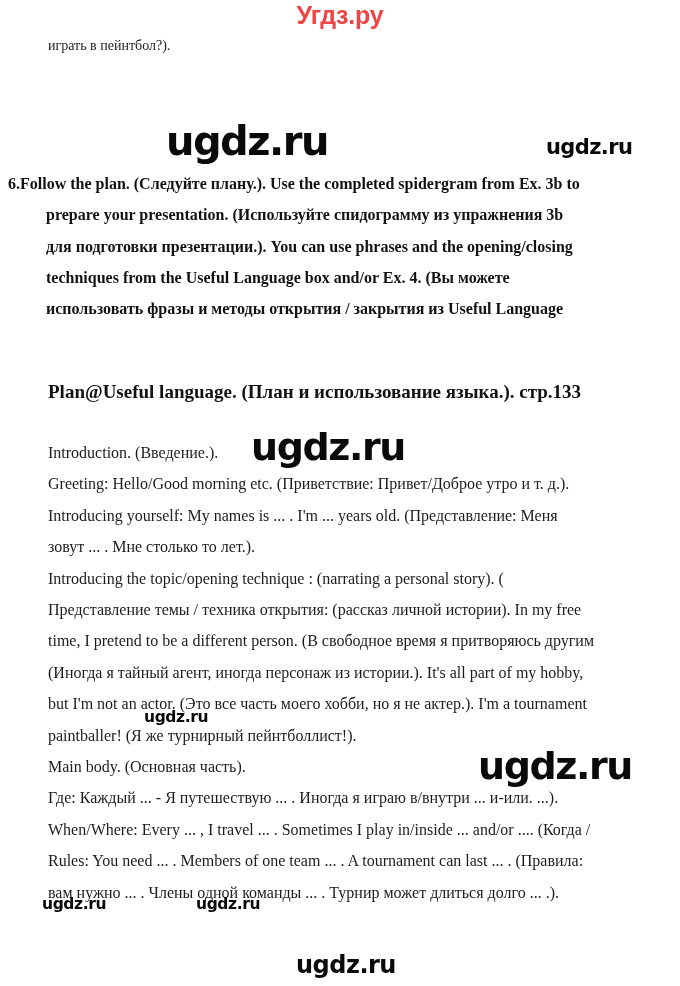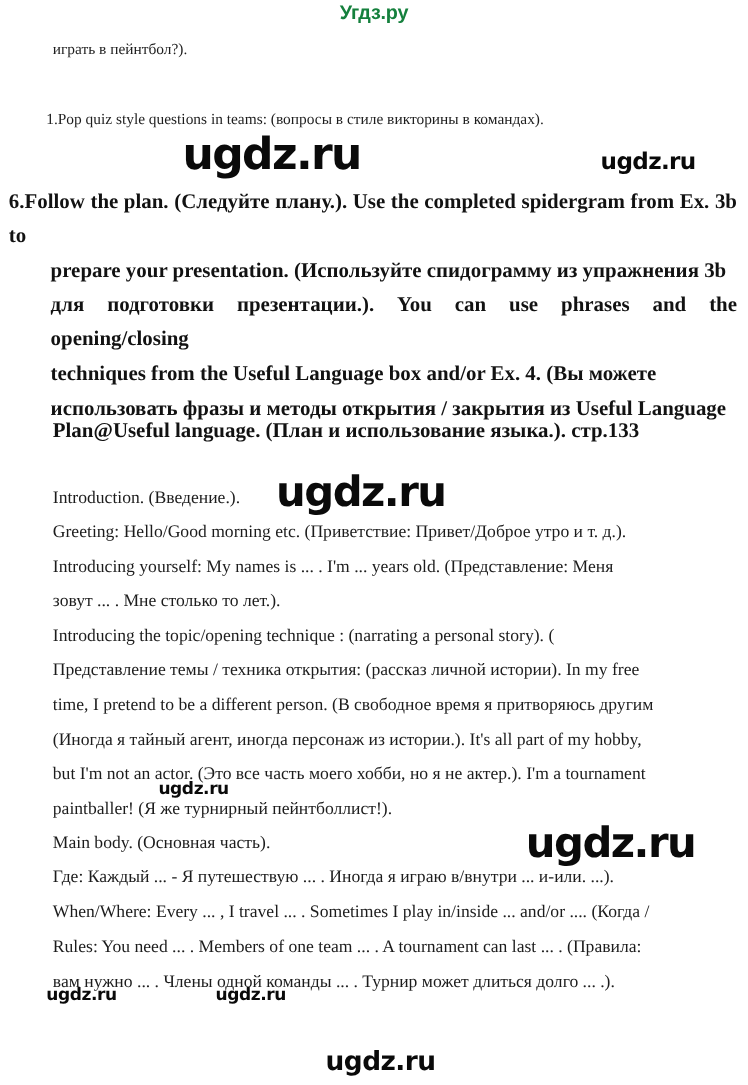--- a/index.html
+++ b/index.html
@@ -19,42 +19,42 @@
 
   
   .site-header {
     position: absolute;
     top: 1px;
     left: 0;
     width: 680px;
     text-align: center;
     font-family: "Liberation Sans", "DejaVu Sans", sans-serif;
     font-weight: bold;
-    font-size: 18px;
+    font-size: 25px;
     letter-spacing: -0.2px;
-    color: #15803d;
+    color: #ef4444;
   }
 
   
   .line {
     position: absolute;
     font-size: 14px;
     line-height: 20px;
     color: #1c1c1c;
     white-space: pre;
   }
 
   
   .ex-block {
     position: absolute;
     left: 8px;
     top: 168px;
     width: 662px;
     font-weight: bold;
-    font-size: 19px;
+    font-size: 16px;
     line-height: 31.3px;
     text-align: justify;
     text-justify: inter-word;
     color: #121212;
   }
   .ex-block .firstline {
     display: block;
     text-align: justify;
   }
   .ex-block .body-indent {
@@ -114,21 +114,20 @@
 </style>
 </head>
 <body>
 
 <div class="page">
 
   <div class="site-header">Угдз.ру</div>
 
   <div class="line" style="left:48px; top:36px;">играть в пейнтбол?).</div>
 
-  <div class="line" style="left:42px; top:100px;">1.Pop quiz style questions in teams: (вопросы в стиле викторины в командах).</div>
 
   <div class="ex-block">
     <span class="firstline">6.Follow the plan. (Следуйте плану.). Use the completed spidergram from Ex. 3b to</span>
     <span class="body-indent">prepare your presentation. (Используйте спидограмму из упражнения 3b</span>
     <span class="body-indent">для подготовки презентации.). You can use phrases and the opening/closing</span>
     <span class="body-indent">techniques from the Useful Language box and/or Ex. 4. (Вы можете</span>
     <span class="body-indent">использовать фразы и методы открытия / закрытия из Useful Language</span>
   </div>
 
   <div class="heading-plan">Plan@Useful language. (План и использование языка.). стр.133</div>

